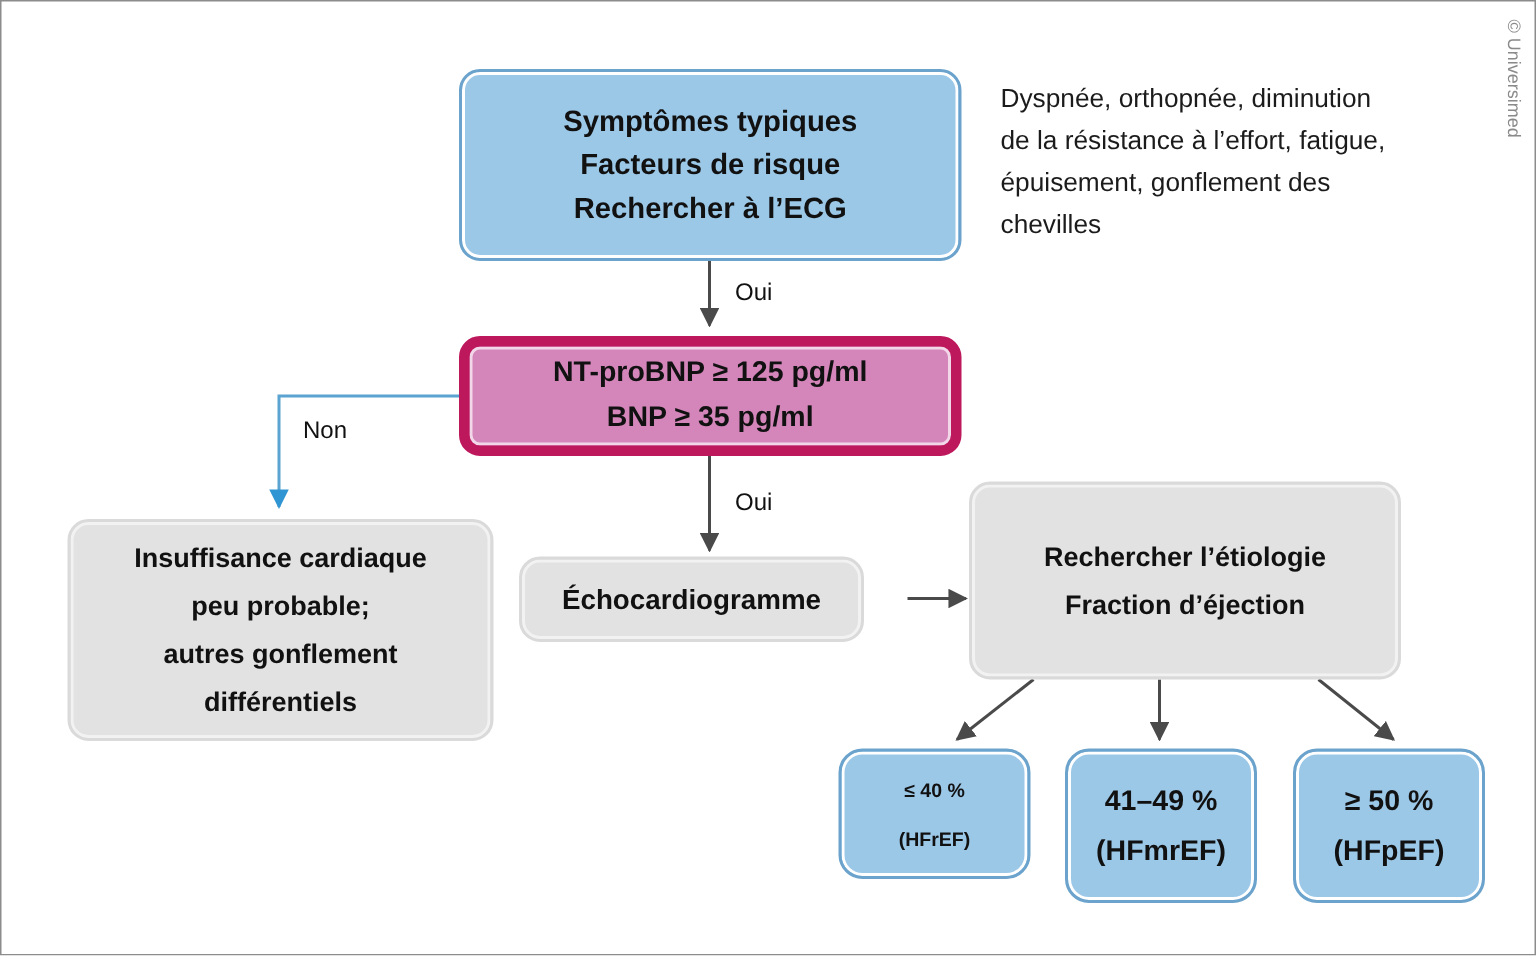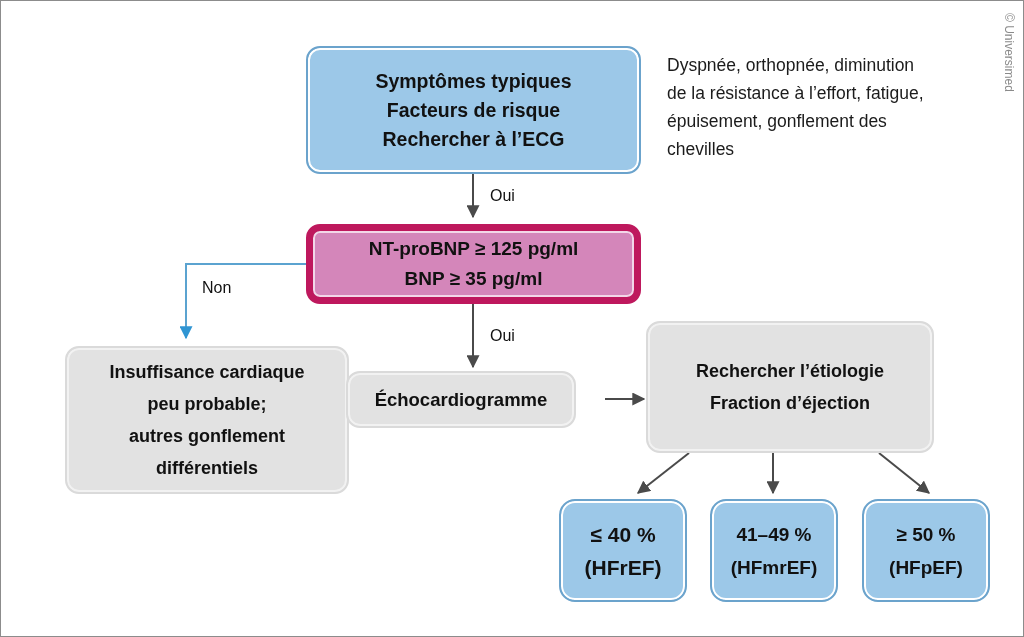--- a/index.html
+++ b/index.html
@@ -135,37 +135,37 @@
     <span class="line">Symptômes typiques</span>
     <span class="line">Facteurs de risque</span>
     <span class="line">Rechercher à l’ECG</span>
   </div>
 
   <div class="node pink" style="left:305px; top:223px; width:335px; height:80px; font-size:19px; line-height:30px;">
     <span class="line">NT-proBNP ≥ 125 pg/ml</span>
     <span class="line">BNP ≥ 35 pg/ml</span>
   </div>
 
-  <div class="node grey" style="left:44px; top:345px; width:284px; height:148px; font-size:18px; line-height:32px;margin-left:20px;">
+  <div class="node grey" style="left:44px; top:345px; width:284px; height:148px; font-size:18px; line-height:32px;">
     <span class="line">Insuffisance cardiaque</span>
     <span class="line">peu probable;</span>
     <span class="line">autres gonflement</span>
     <span class="line">différentiels</span>
   </div>
 
   <div class="node grey" style="left:345px; top:370px; width:230px; height:57px; font-size:18.5px; line-height:26px;">
     <span class="line">Échocardiogramme</span>
   </div>
 
   <div class="node grey" style="left:645px; top:320px; width:288px; height:132px; font-size:18px; line-height:32px;">
     <span class="line">Rechercher l’étiologie</span>
     <span class="line">Fraction d’éjection</span>
   </div>
 
-  <div class="node blue" style="left:558px; top:498px; width:128px; height:103px; font-size:21px; line-height:33px; border-radius:16px;">
+  <div class="node blue" style="left:558px; top:498px; width:128px; height:87px; font-size:13px; line-height:33px; border-radius:16px;">
     <span class="line">≤ 40 %</span>
     <span class="line">(HFrEF)</span>
   </div>
 
   <div class="node blue" style="left:709px; top:498px; width:128px; height:103px; font-size:19px; line-height:33px; border-radius:16px;">
     <span class="line">41–49 %</span>
     <span class="line">(HFmrEF)</span>
   </div>
 
   <div class="node blue" style="left:861px; top:498px; width:128px; height:103px; font-size:19px; line-height:33px; border-radius:16px;">

